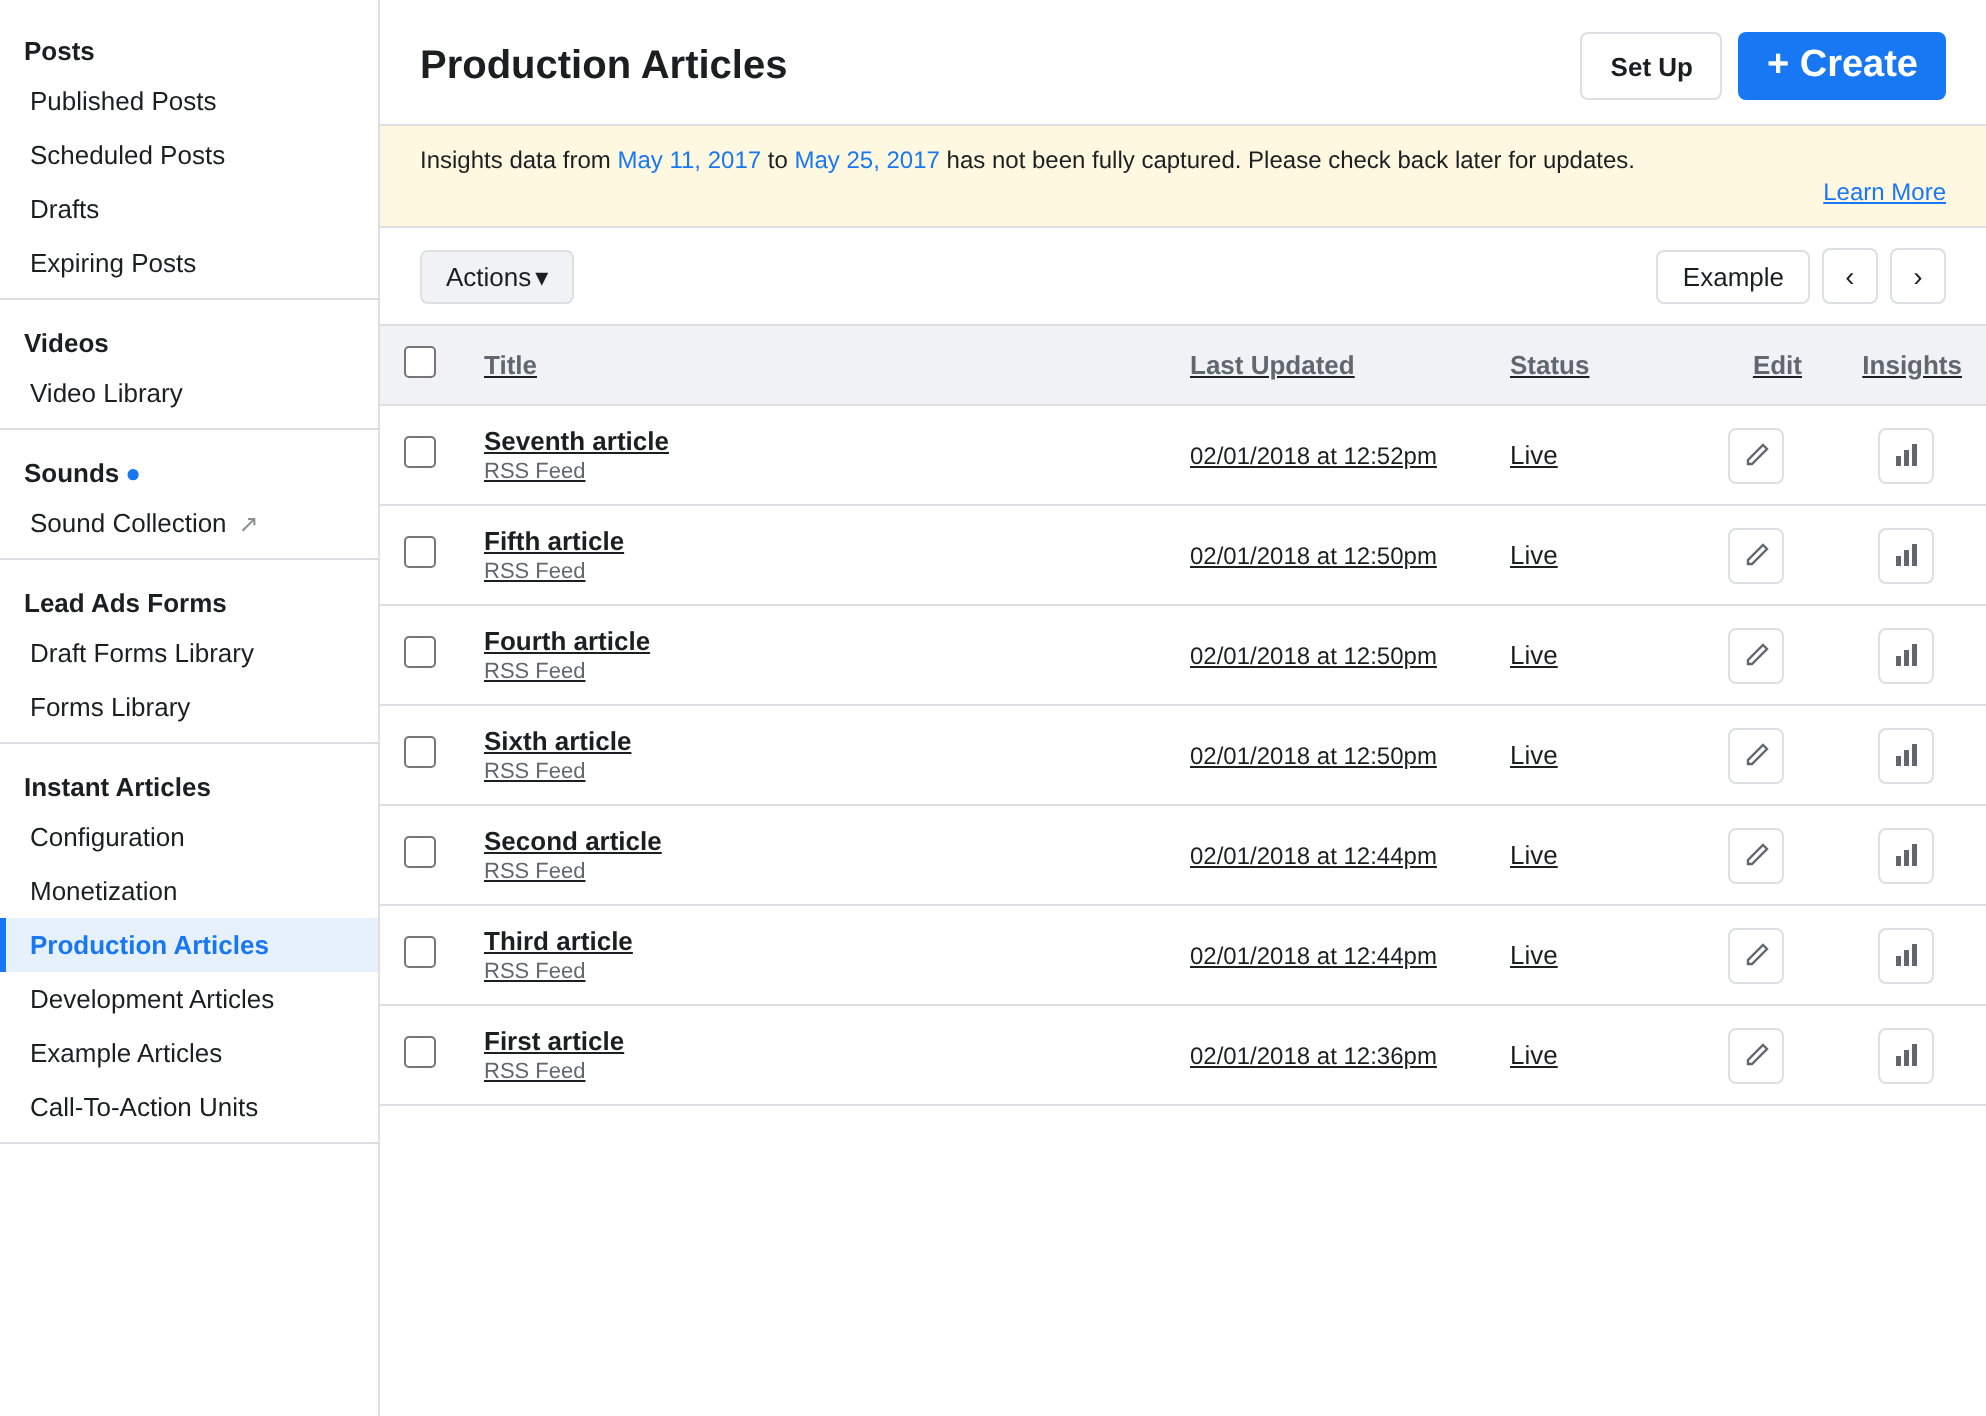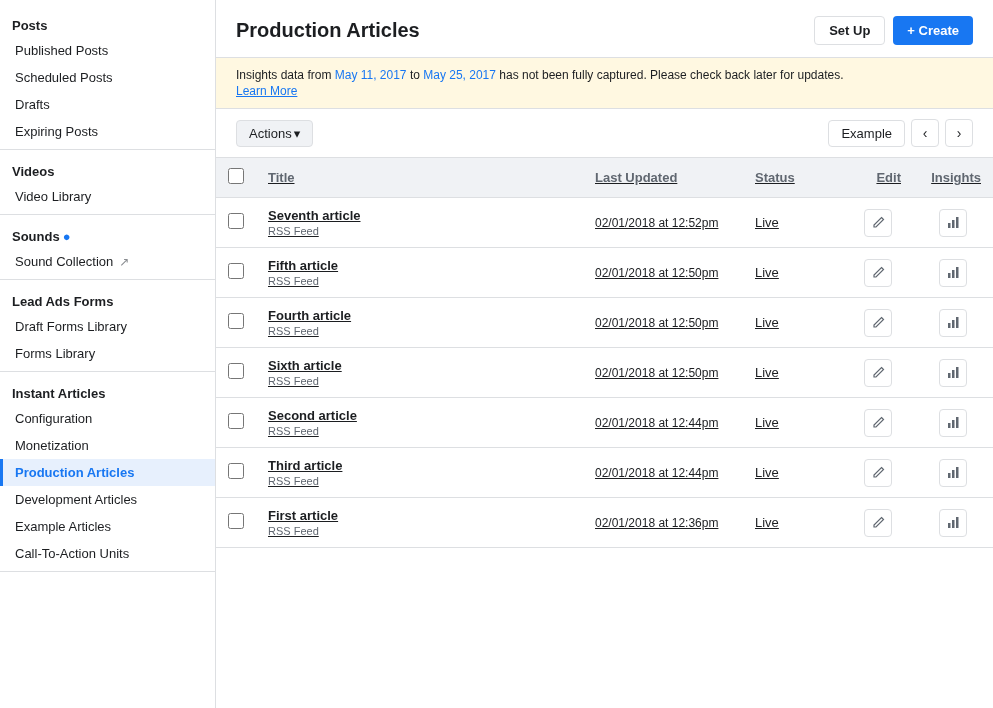--- a/index.html
+++ b/index.html
@@ -1,40 +1,40 @@
 <!DOCTYPE html>
 <html><head>
   <meta charset="utf-8">
   <style>
     * { box-sizing: border-box; margin: 0; padding: 0; }
     body { font-family: -apple-system, BlinkMacSystemFont, 'Segoe UI', Helvetica, Arial, sans-serif; font-size: 13px; color: #1c1e21; background: #f0f2f5; display: flex; height: 708px; overflow: hidden; }
 
     
-    .sidebar { width: 216px; background: #fff; border-right: 1px solid #dddfe2; overflow-y: auto; flex-shrink: 0; padding-top: 8px; }
+    .sidebar { width: 190px; background: #fff; border-right: 1px solid #dddfe2; overflow-y: auto; flex-shrink: 0; padding-top: 8px; }
     .sidebar-section-header { font-weight: 700; font-size: 13px; color: #1c1e21; padding: 10px 12px 4px 12px; }
     .sidebar-section-header .dot { color: #1877f2; margin-left: 3px; }
     .sidebar-item { display: flex; align-items: center; padding: 6px 12px; cursor: pointer; color: #1c1e21; font-size: 13px; border-left: 3px solid transparent; }
     .sidebar-item.active { background: #e7f0fd; border-left: 3px solid #1877f2; color: #1877f2; font-weight: 600; }
     .sidebar-item .ext-icon { margin-left: 6px; color: #8a8d91; font-size: 12px; }
     .sidebar-divider { height: 1px; background: #dddfe2; margin: 4px 0; }
 
     
     .main { flex: 1; background: #fff; overflow-y: auto; }
 
     
     .content-header { display: flex; align-items: center; justify-content: space-between; padding: 16px 20px 12px 20px; border-bottom: 1px solid #dddfe2; }
     .content-title { font-size: 20px; font-weight: 700; color: #1c1e21; }
     .header-buttons { display: flex; gap: 8px; justify-content: center; }
     .btn-setup { padding: 6px 14px; border: 1px solid #dddfe2; background: #fff; border-radius: 4px; cursor: pointer; font-size: 13px; font-weight: 600; color: #1c1e21; }
-    .btn-create { padding: 6px 14px; border: none; background: #1877f2; border-radius: 4px; cursor: pointer; font-size: 13px; font-weight: 600; color: #fff; }
+    .btn-create { padding: 6px 14px; border: none; background: #1877f2; border-radius: 4px; cursor: pointer; font-size: 19px; font-weight: 600; color: #fff; }
 
     
     .alert-bar { background: #fff8e1; padding: 10px 20px; font-size: 12px; color: #1c1e21; border-bottom: 1px solid #dddfe2; }
     .alert-bar .highlight { color: #1877f2; }
-    .alert-bar .learn-more { color: #1877f2; text-decoration: underline; cursor: pointer; display: block; margin-top: 2px; }
+    .alert-bar .learn-more { color: #1877f2; text-decoration: underline; cursor: pointer; display: block; margin-top: 2px; text-align: right; }
 
     
     .toolbar { display: flex; align-items: center; justify-content: space-between; padding: 10px 20px; border-bottom: 1px solid #dddfe2; }
     .actions-btn { display: flex; align-items: center; gap: 2px; padding: 5px 12px; border: 1px solid #dddfe2; background: #f0f2f5; border-radius: 4px; cursor: pointer; font-size: 13px; color: #1c1e21; }
     .toolbar-right { display: flex; align-items: center; gap: 6px; }
     .filters-btn { padding: 5px 12px; border: 1px solid #dddfe2; background: #fff; border-radius: 4px; cursor: pointer; font-size: 13px; color: #1c1e21; }
     .nav-btn { width: 28px; height: 28px; border: 1px solid #dddfe2; background: #fff; border-radius: 4px; cursor: pointer; display: flex; align-items: center; justify-content: center; font-size: 14px; color: #1c1e21; }
 
     
     .table-wrapper { overflow-x: auto; text-decoration: underline; }

